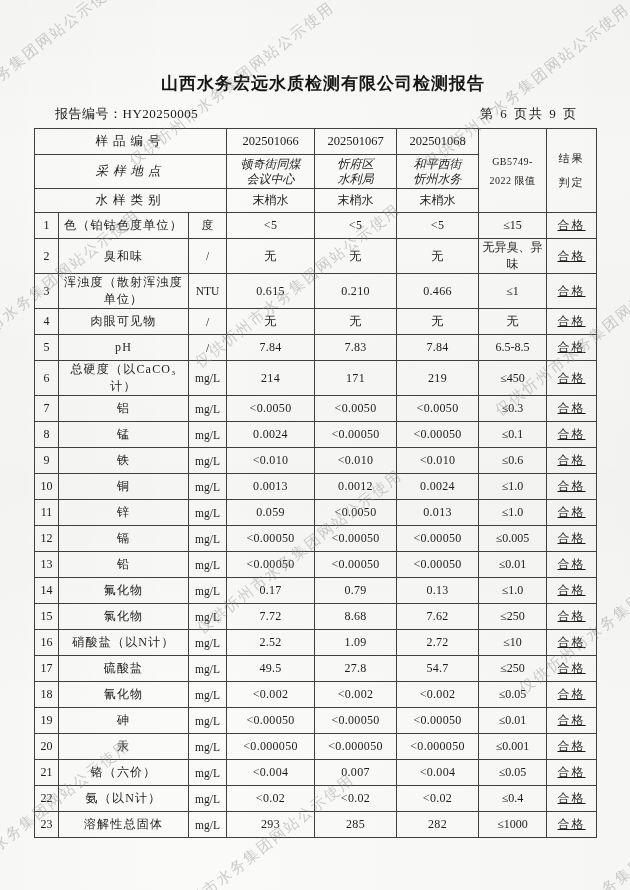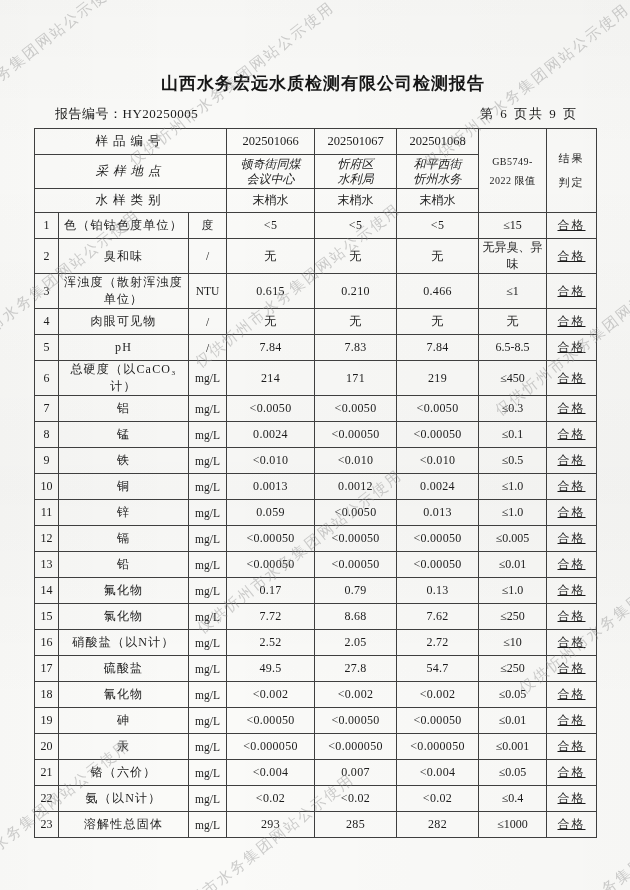--- a/index.html
+++ b/index.html
@@ -218,21 +218,21 @@
       <td class="c-result">合格</td>
     </tr>
 
     <tr>
       <td class="c-no">9</td>
       <td class="c-name">铁</td>
       <td class="c-unit">mg/L</td>
       <td class="c-val">&lt;0.010</td>
       <td class="c-val">&lt;0.010</td>
       <td class="c-val">&lt;0.010</td>
-      <td class="c-limit">≤0.5</td>
+      <td class="c-limit">≤0.6</td>
       <td class="c-result">合格</td>
     </tr>
 
     <tr>
       <td class="c-no">10</td>
       <td class="c-name">铜</td>
       <td class="c-unit">mg/L</td>
       <td class="c-val">0.0013</td>
       <td class="c-val">0.0012</td>
       <td class="c-val">0.0024</td>
@@ -293,21 +293,21 @@
       <td class="c-val">7.62</td>
       <td class="c-limit">≤250</td>
       <td class="c-result">合格</td>
     </tr>
 
     <tr>
       <td class="c-no">16</td>
       <td class="c-name">硝酸盐（以N计）</td>
       <td class="c-unit">mg/L</td>
       <td class="c-val">2.52</td>
-      <td class="c-val">2.05</td>
+      <td class="c-val">1.09</td>
       <td class="c-val">2.72</td>
       <td class="c-limit">≤10</td>
       <td class="c-result">合格</td>
     </tr>
 
     <tr>
       <td class="c-no">17</td>
       <td class="c-name">硫酸盐</td>
       <td class="c-unit">mg/L</td>
       <td class="c-val">49.5</td>

